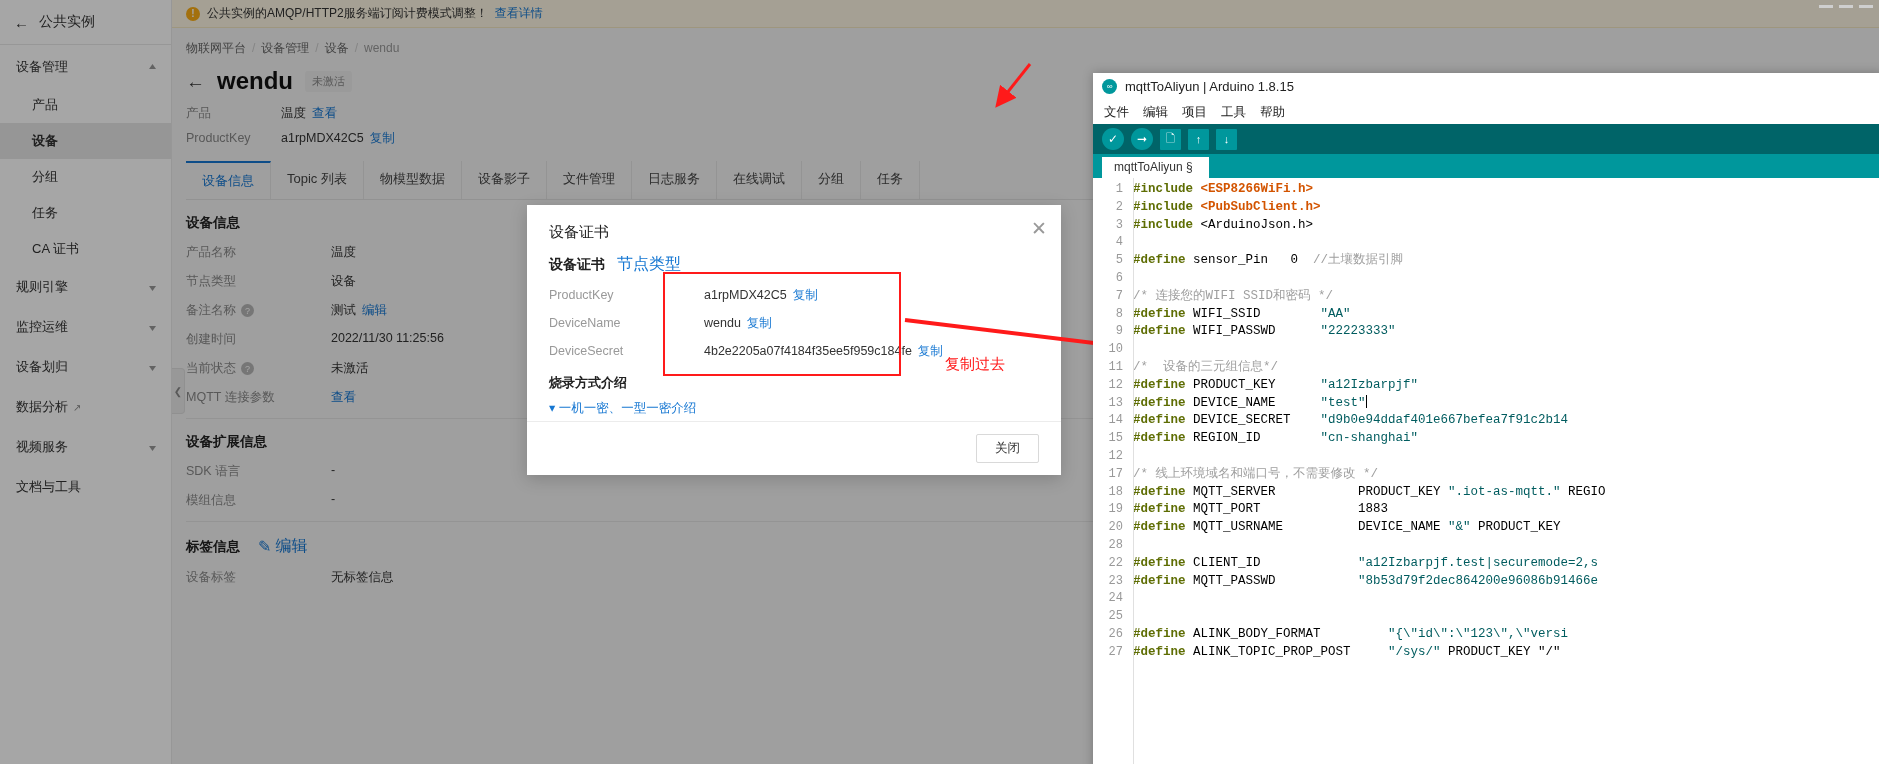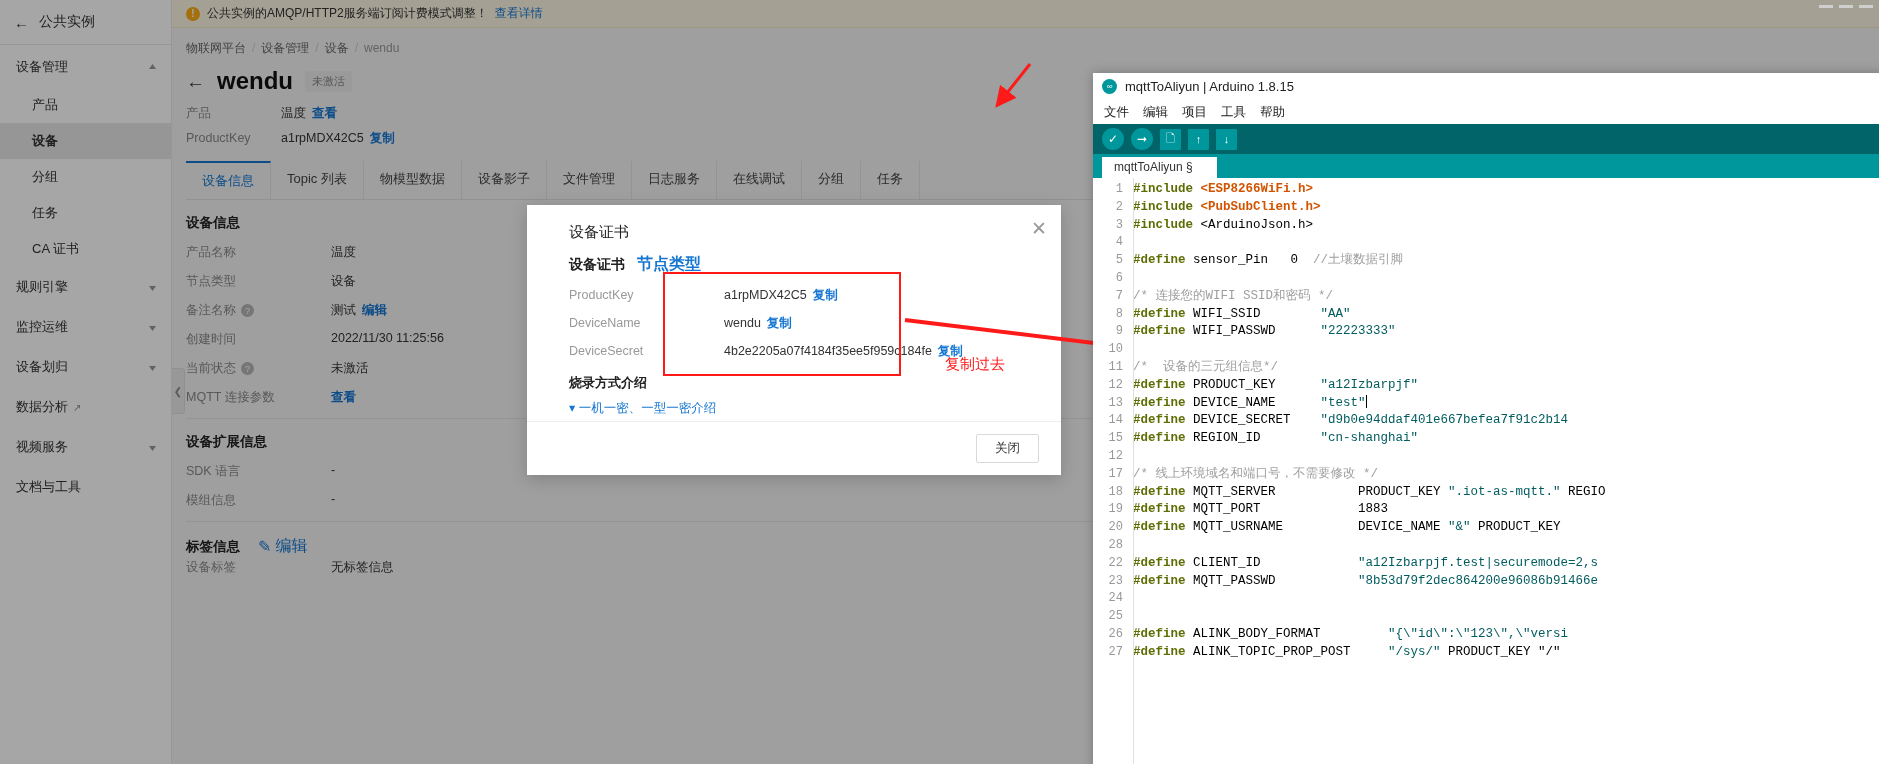--- a/index.html
+++ b/index.html
@@ -90,21 +90,21 @@
   .page-title { font-size: 24px; font-weight: bold; color: #111; }
   .badge {
     background: #ededed; color: #888; font-size: 11px;
     border-radius: 3px; padding: 3px 7px;
   }
 
   .kv-top { padding: 10px 0 0 14px; font-size: 12.5px; color: #333; }
   .kv-top .row { display: flex; margin-bottom: 8px; align-items: baseline; }
   .kv-top .k { width: 95px; color: #888; }
   .kv-top .v { color: #333; }
-  .lnk { color: #1677d2; cursor: pointer; text-decoration: none; margin-left: 6px; font-weight: bold; }
+  .lnk { color: #1677d2; cursor: pointer; text-decoration: none; margin-left: 6px; }
 
   .secret-right {
     position: absolute; right: 500px; top: 80px;
     font-size: 12.5px; color: #888; display: flex; align-items: center; gap: 10px;
   }
   .secret-right .dots { color: #555; letter-spacing: 1px; }
 
   
   .tabs {
     display: flex; margin: 14px 14px 0 14px;
@@ -135,21 +135,21 @@
     position: absolute; left: 0px; top: 340px; width: 13px; height: 46px;
     background: #eaeaea; border: 1px solid #ddd; border-left: none;
     border-radius: 0 4px 4px 0;
     display: flex; align-items: center; justify-content: center;
     font-size: 10px; color: #888; cursor: pointer; z-index: 7;
   }
 
   
   .modal {
     position: absolute; left: 527px; top: 205px; width: 534px; height: 270px;
-    background: #fff; z-index: 50; box-shadow: 0 4px 16px rgba(0,0,0,0.18); padding-left: 20px;
+    background: #fff; z-index: 50; box-shadow: 0 4px 16px rgba(0,0,0,0.18);
   }
   .modal-head { padding: 18px 22px 0 22px; font-size: 15px; color: #222; }
   .modal-close {
     position: absolute; right: 14px; top: 14px; font-size: 19px; color: #999;
     cursor: pointer; line-height: 1;
   }
   .modal-body { padding: 12px 22px 0 22px; }
   .cert-hdr { display: flex; align-items: baseline; gap: 12px; margin-bottom: 12px; }
   .cert-hdr .t { font-size: 14px; font-weight: bold; color: #222; }
   .cert-rows { font-size: 12.5px; }
@@ -210,21 +210,21 @@
     display: flex; align-items: center; justify-content: center;
     color: #fff; font-size: 12px; cursor: pointer;
   }
   .tb-sq {
     width: 21px; height: 21px; background: #00979c;
     display: flex; align-items: center; justify-content: center;
     color: #fff; font-size: 11px; cursor: pointer; border-radius: 1px;
   }
   .ide-tabs { height: 24px; background: #00979c; display: flex; align-items: flex-end; padding-left: 9px; }
   .ide-tab {
-    background: #fff; color: #333; font-size: 12px; padding: 3px 24px 4px 12px;
+    background: #fff; color: #333; font-size: 12px; padding: 3px 16px 4px 12px;
     cursor: pointer;
   }
   .ide-code {
     background: #fff; font-family: "Liberation Mono", "DejaVu Sans Mono", monospace;
     font-size: 12.5px; line-height: 17.8px; padding-top: 3px; height: 598px;
     overflow: hidden; position: relative;
   }
   .cl { display: flex; white-space: pre; }
   .ln {
     width: 30px; min-width: 30px; text-align: right; color: #999;
@@ -396,21 +396,21 @@
         <span class="k">SDK 语言</span>
         <span class="v">-</span>
       </div>
       <div class="kv">
         <span class="k">模组信息</span>
         <span class="v">-</span>
       </div>
 
       <div class="hr"></div>
 
-      <div style="display:flex;align-items:center;gap:18px;margin-bottom:2px;">
+      <div style="display:flex;align-items:center;gap:18px;margin-bottom:12px;">
         <span class="sec-title" style="margin:0">标签信息</span>
         <span class="edit-link">
           <span>✎</span>
           <span>编辑</span>
         </span>
       </div>
       <div class="kv">
         <span class="k">设备标签</span>
         <span class="v">无标签信息</span>
       </div>

